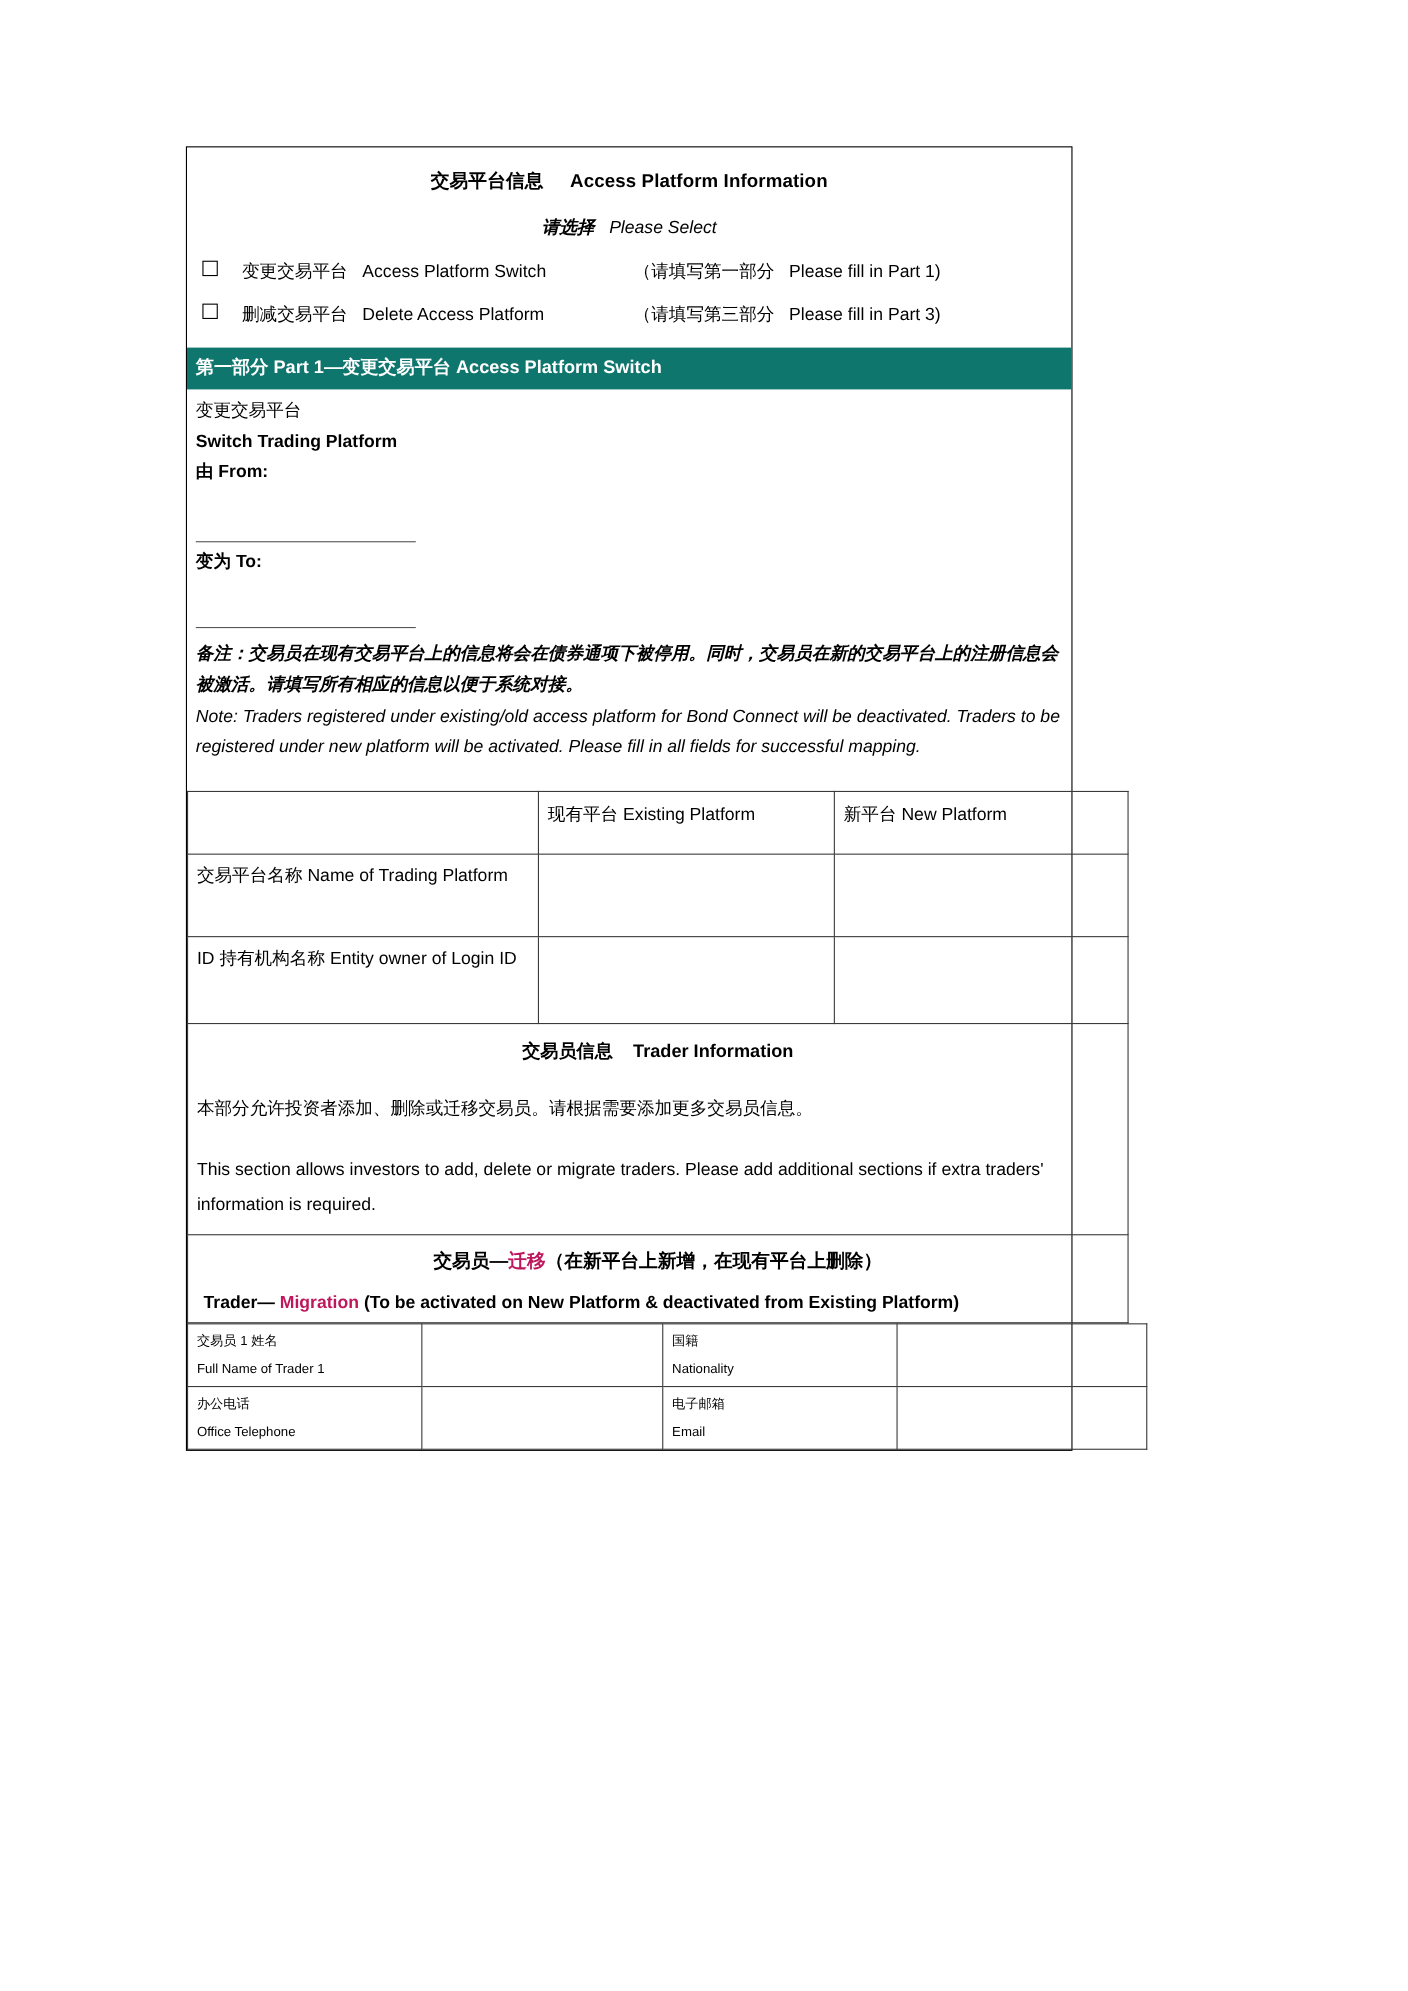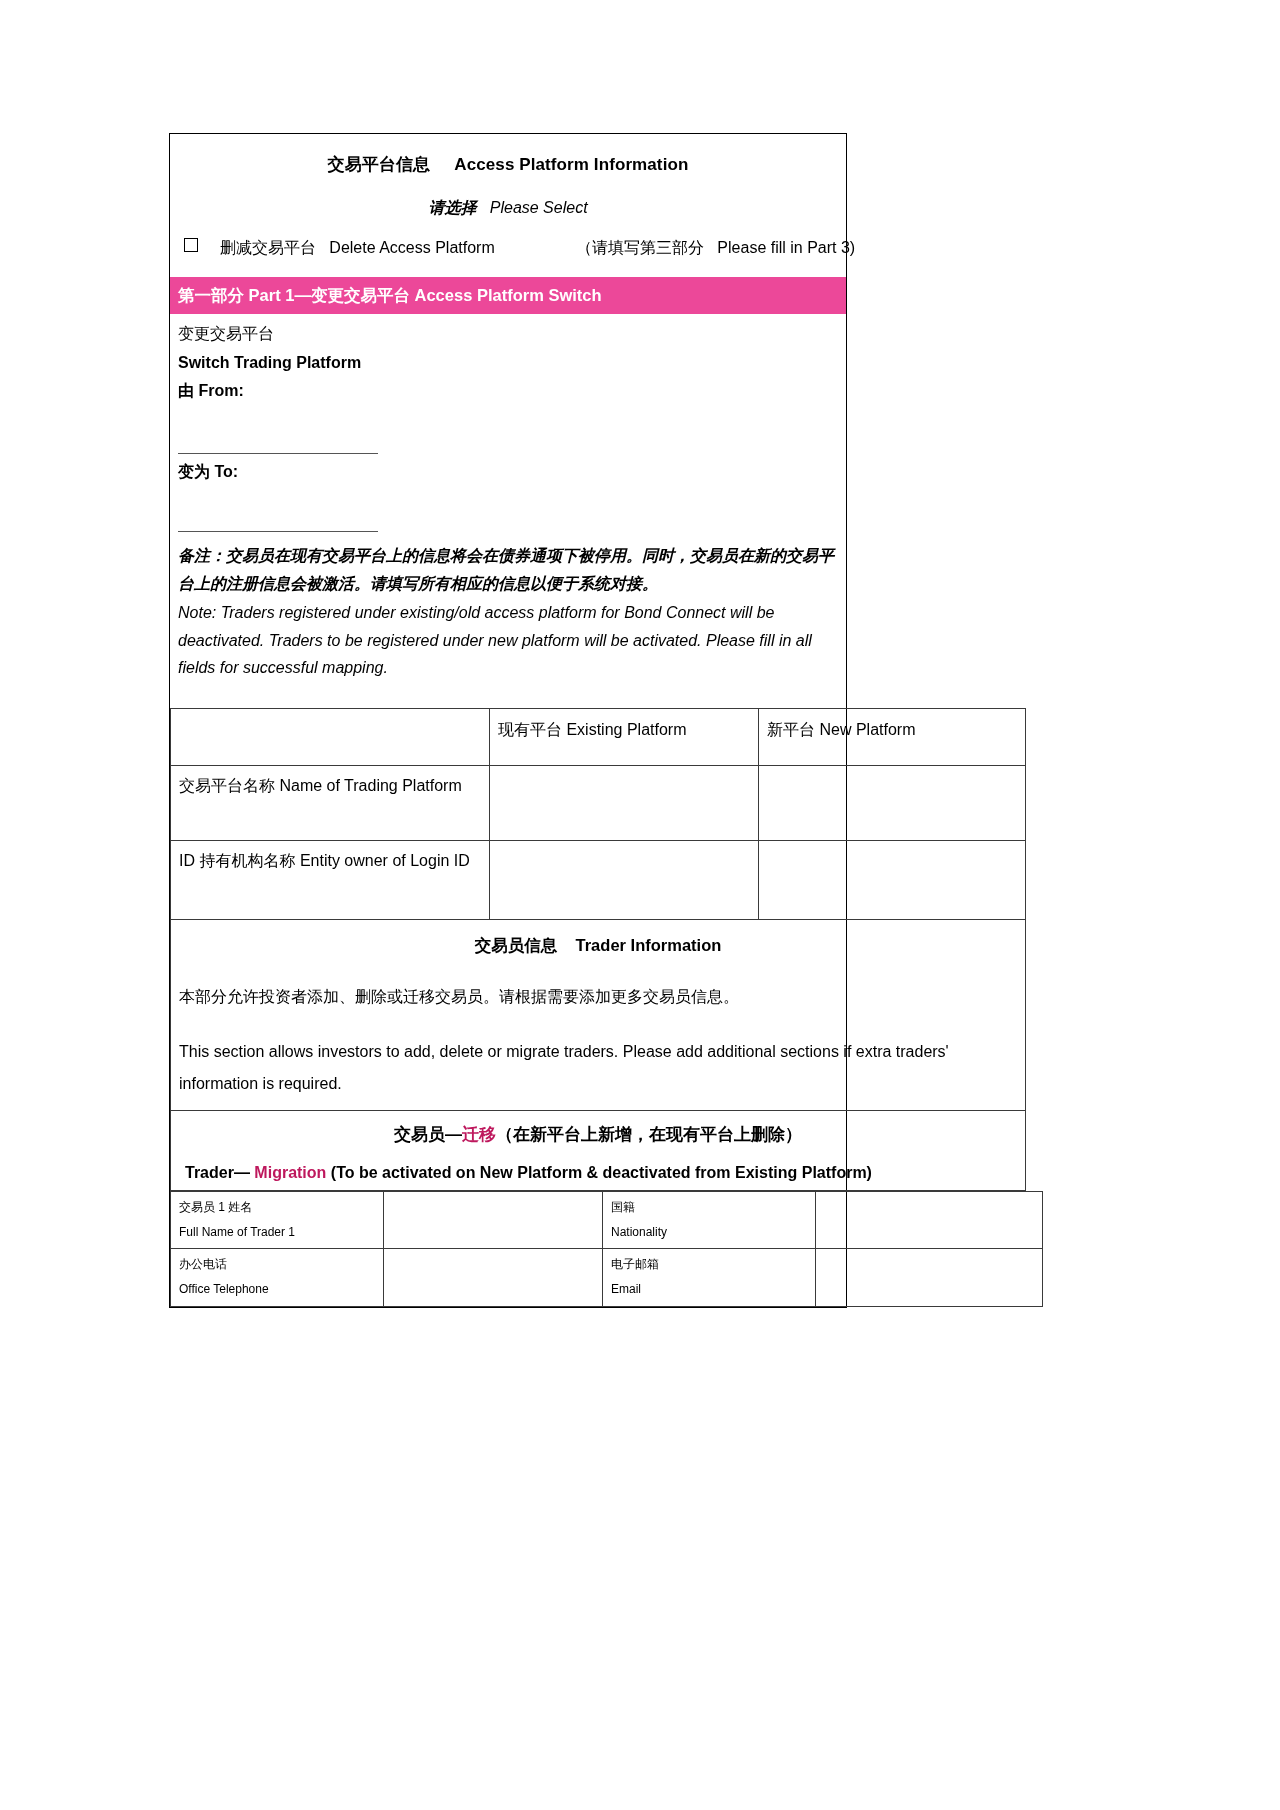--- a/index.html
+++ b/index.html
@@ -21,21 +21,21 @@
     left: 0; top: 0;
     width: 1280px;
     height: 1810px;
     background: #ffffff;
   }
 
   .doc {
     position: absolute;
     left: 169px;
     top: 133px;
-    width: 678px;
+    width: 806px;
     border: 1.5px solid #000;
     box-sizing: border-box;
     background: #fff;
   }
 
   
   .top-block {
     padding: 13px 0 18px 0;
     border-bottom: 0;
   }
@@ -87,21 +87,21 @@
     flex: 0 0 auto;
     white-space: nowrap;
   }
   .check-note {
     display: inline-block;
     white-space: nowrap;
   }
 
   
   .black-bar {
-    background: #ec4899;
+    background: #0f766e;
     color: #ffffff;
     font-size: 16.5px;
     font-weight: bold;
     padding: 7px 0 8px 8px;
     line-height: 1.35;
   }
 
   
   .switch-block {
     padding: 6px 0 4px 8px;
@@ -220,20 +220,33 @@
         &nbsp;&nbsp;&nbsp;
         <span class="en">Access Platform Information</span>
       </div>
 
       <div class="subtitle-line">
         <span>请选择</span>
         <span>&nbsp;</span>
         <span class="en-it">Please Select</span>
       </div>
 
+      <div class="check-row">
+        <span class="check-box"></span>
+        <span class="check-label">
+          <span>变更交易平台</span>
+          <span>&nbsp;</span>
+          <span>Access Platform Switch</span>
+        </span>
+        <span class="check-note">
+          <span>（请填写第一部分</span>
+          <span>&nbsp;</span>
+          <span>Please fill in Part 1)</span>
+        </span>
+      </div>
 
 
       <div class="check-row">
         <span class="check-box"></span>
         <span class="check-label">
           <span>删减交易平台</span>
           <span>&nbsp;</span>
           <span>Delete Access Platform</span>
         </span>
         <span class="check-note">

